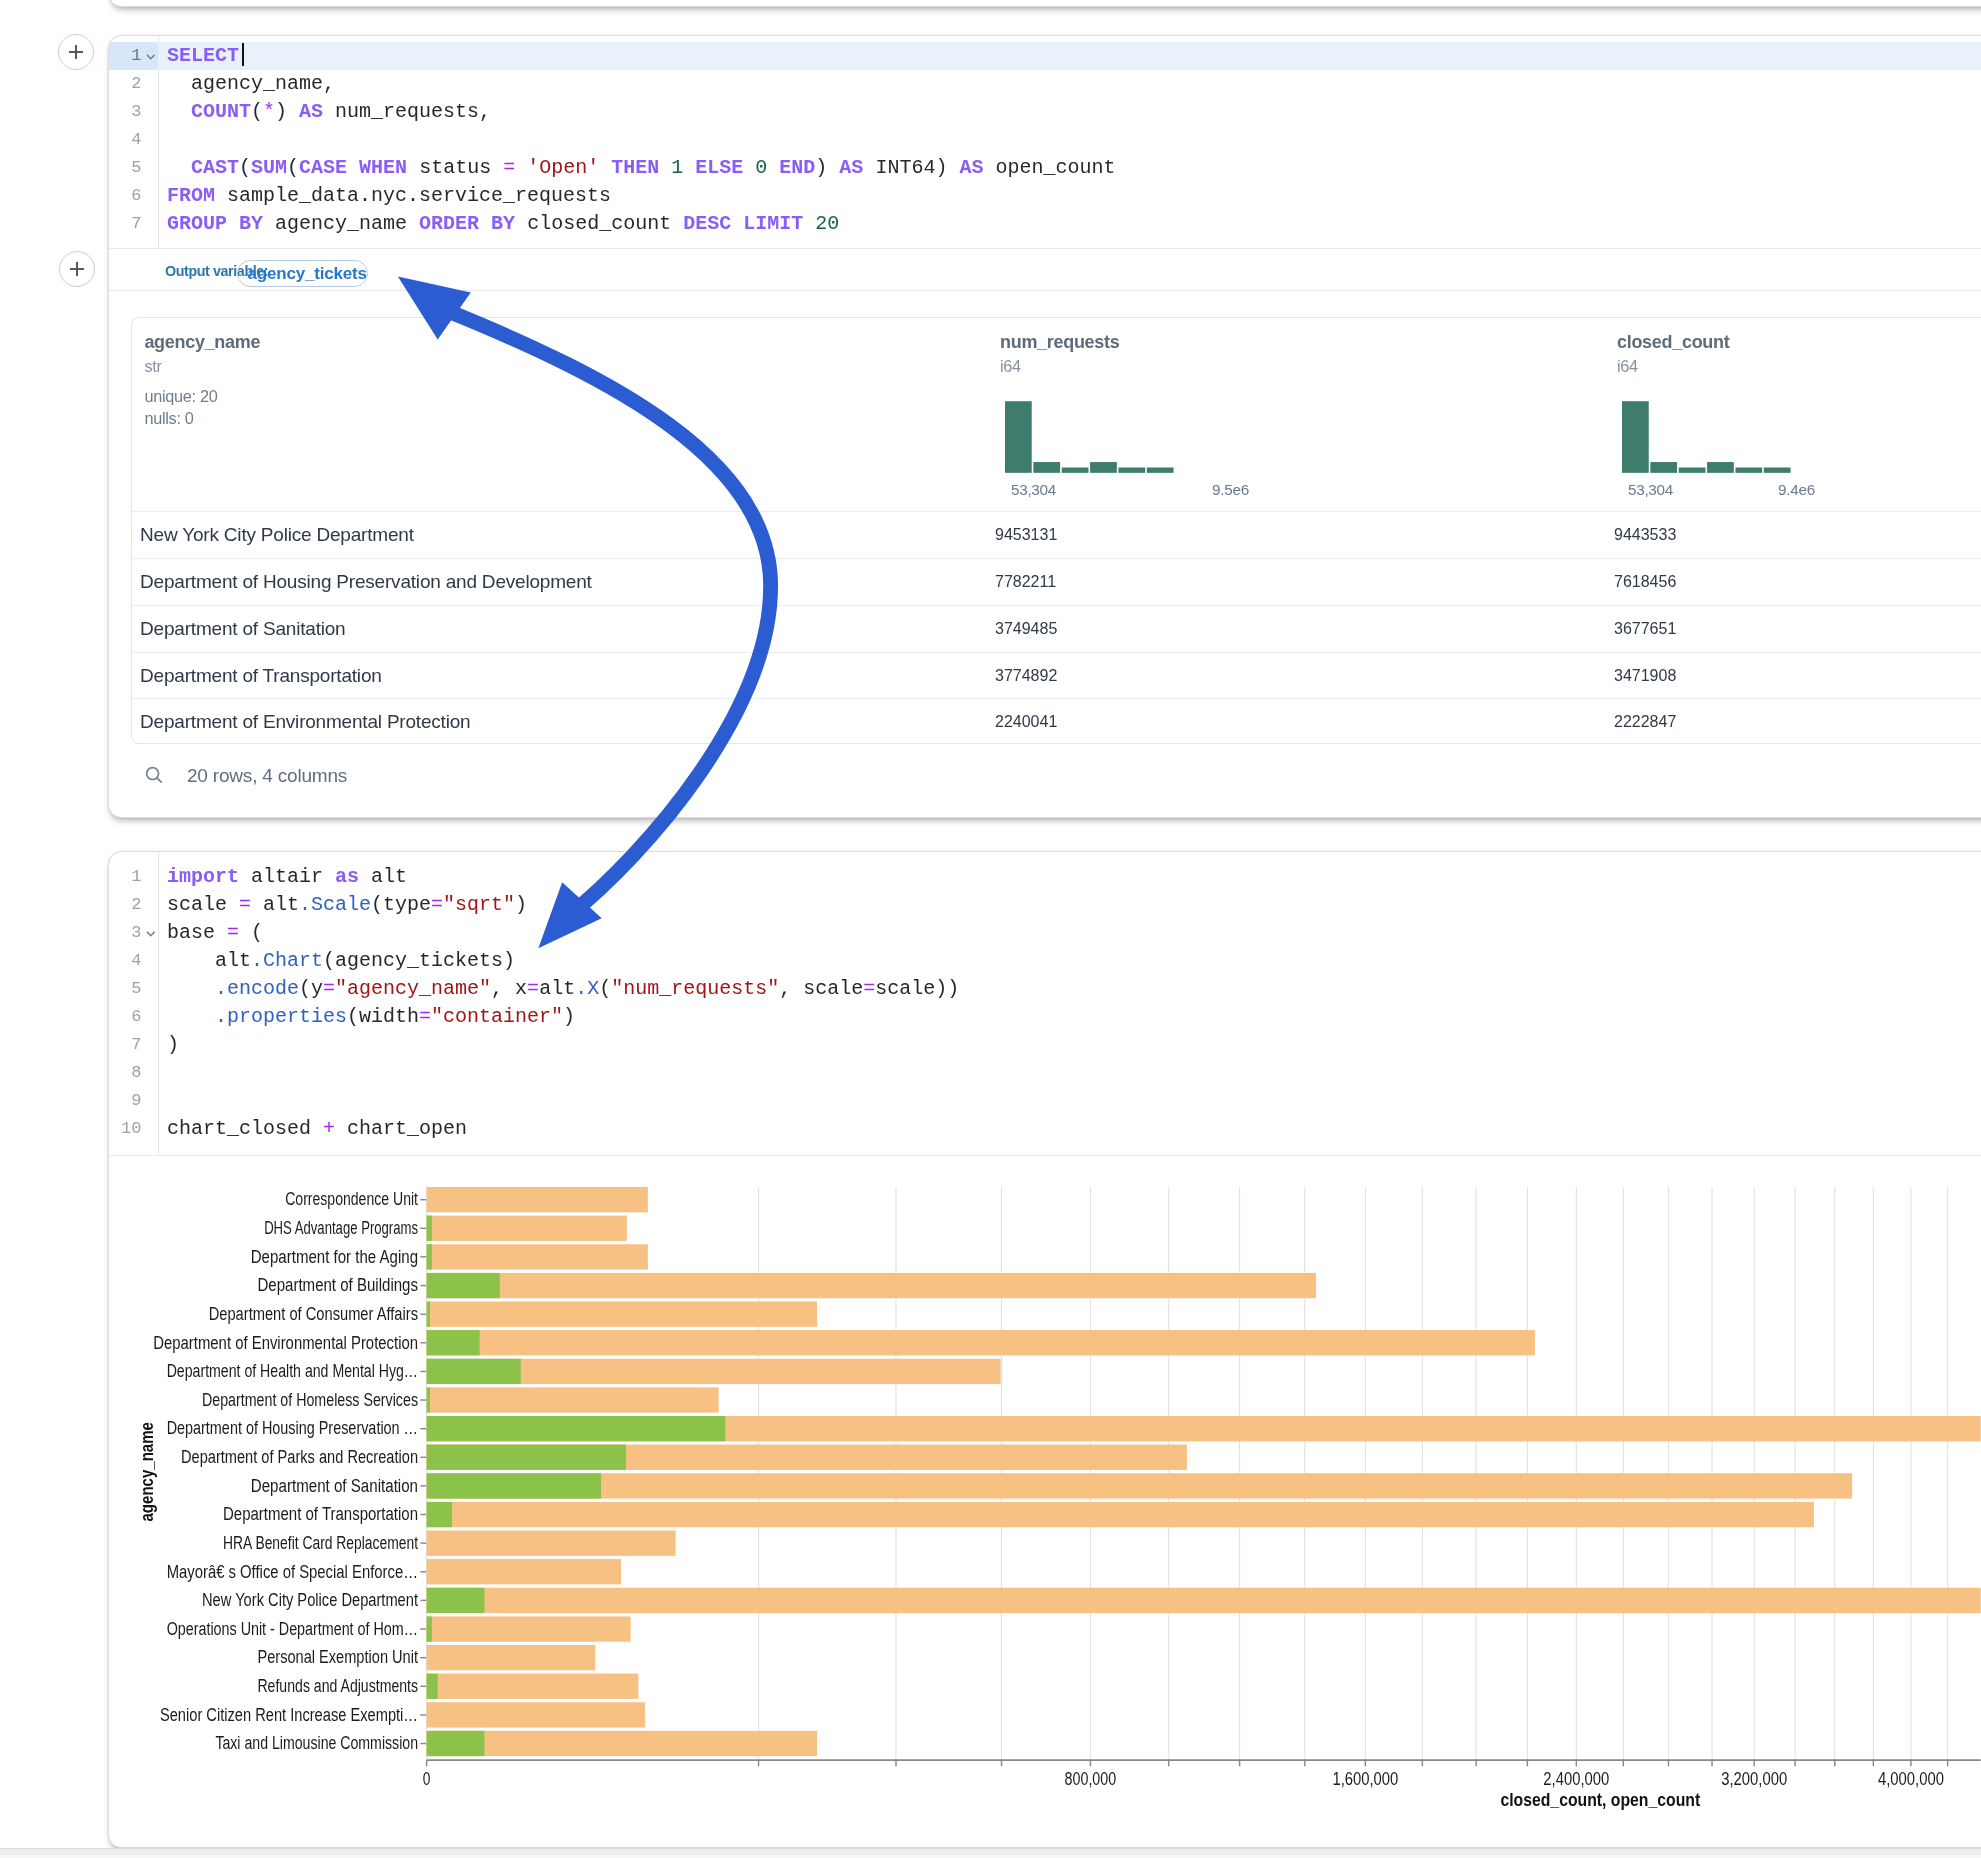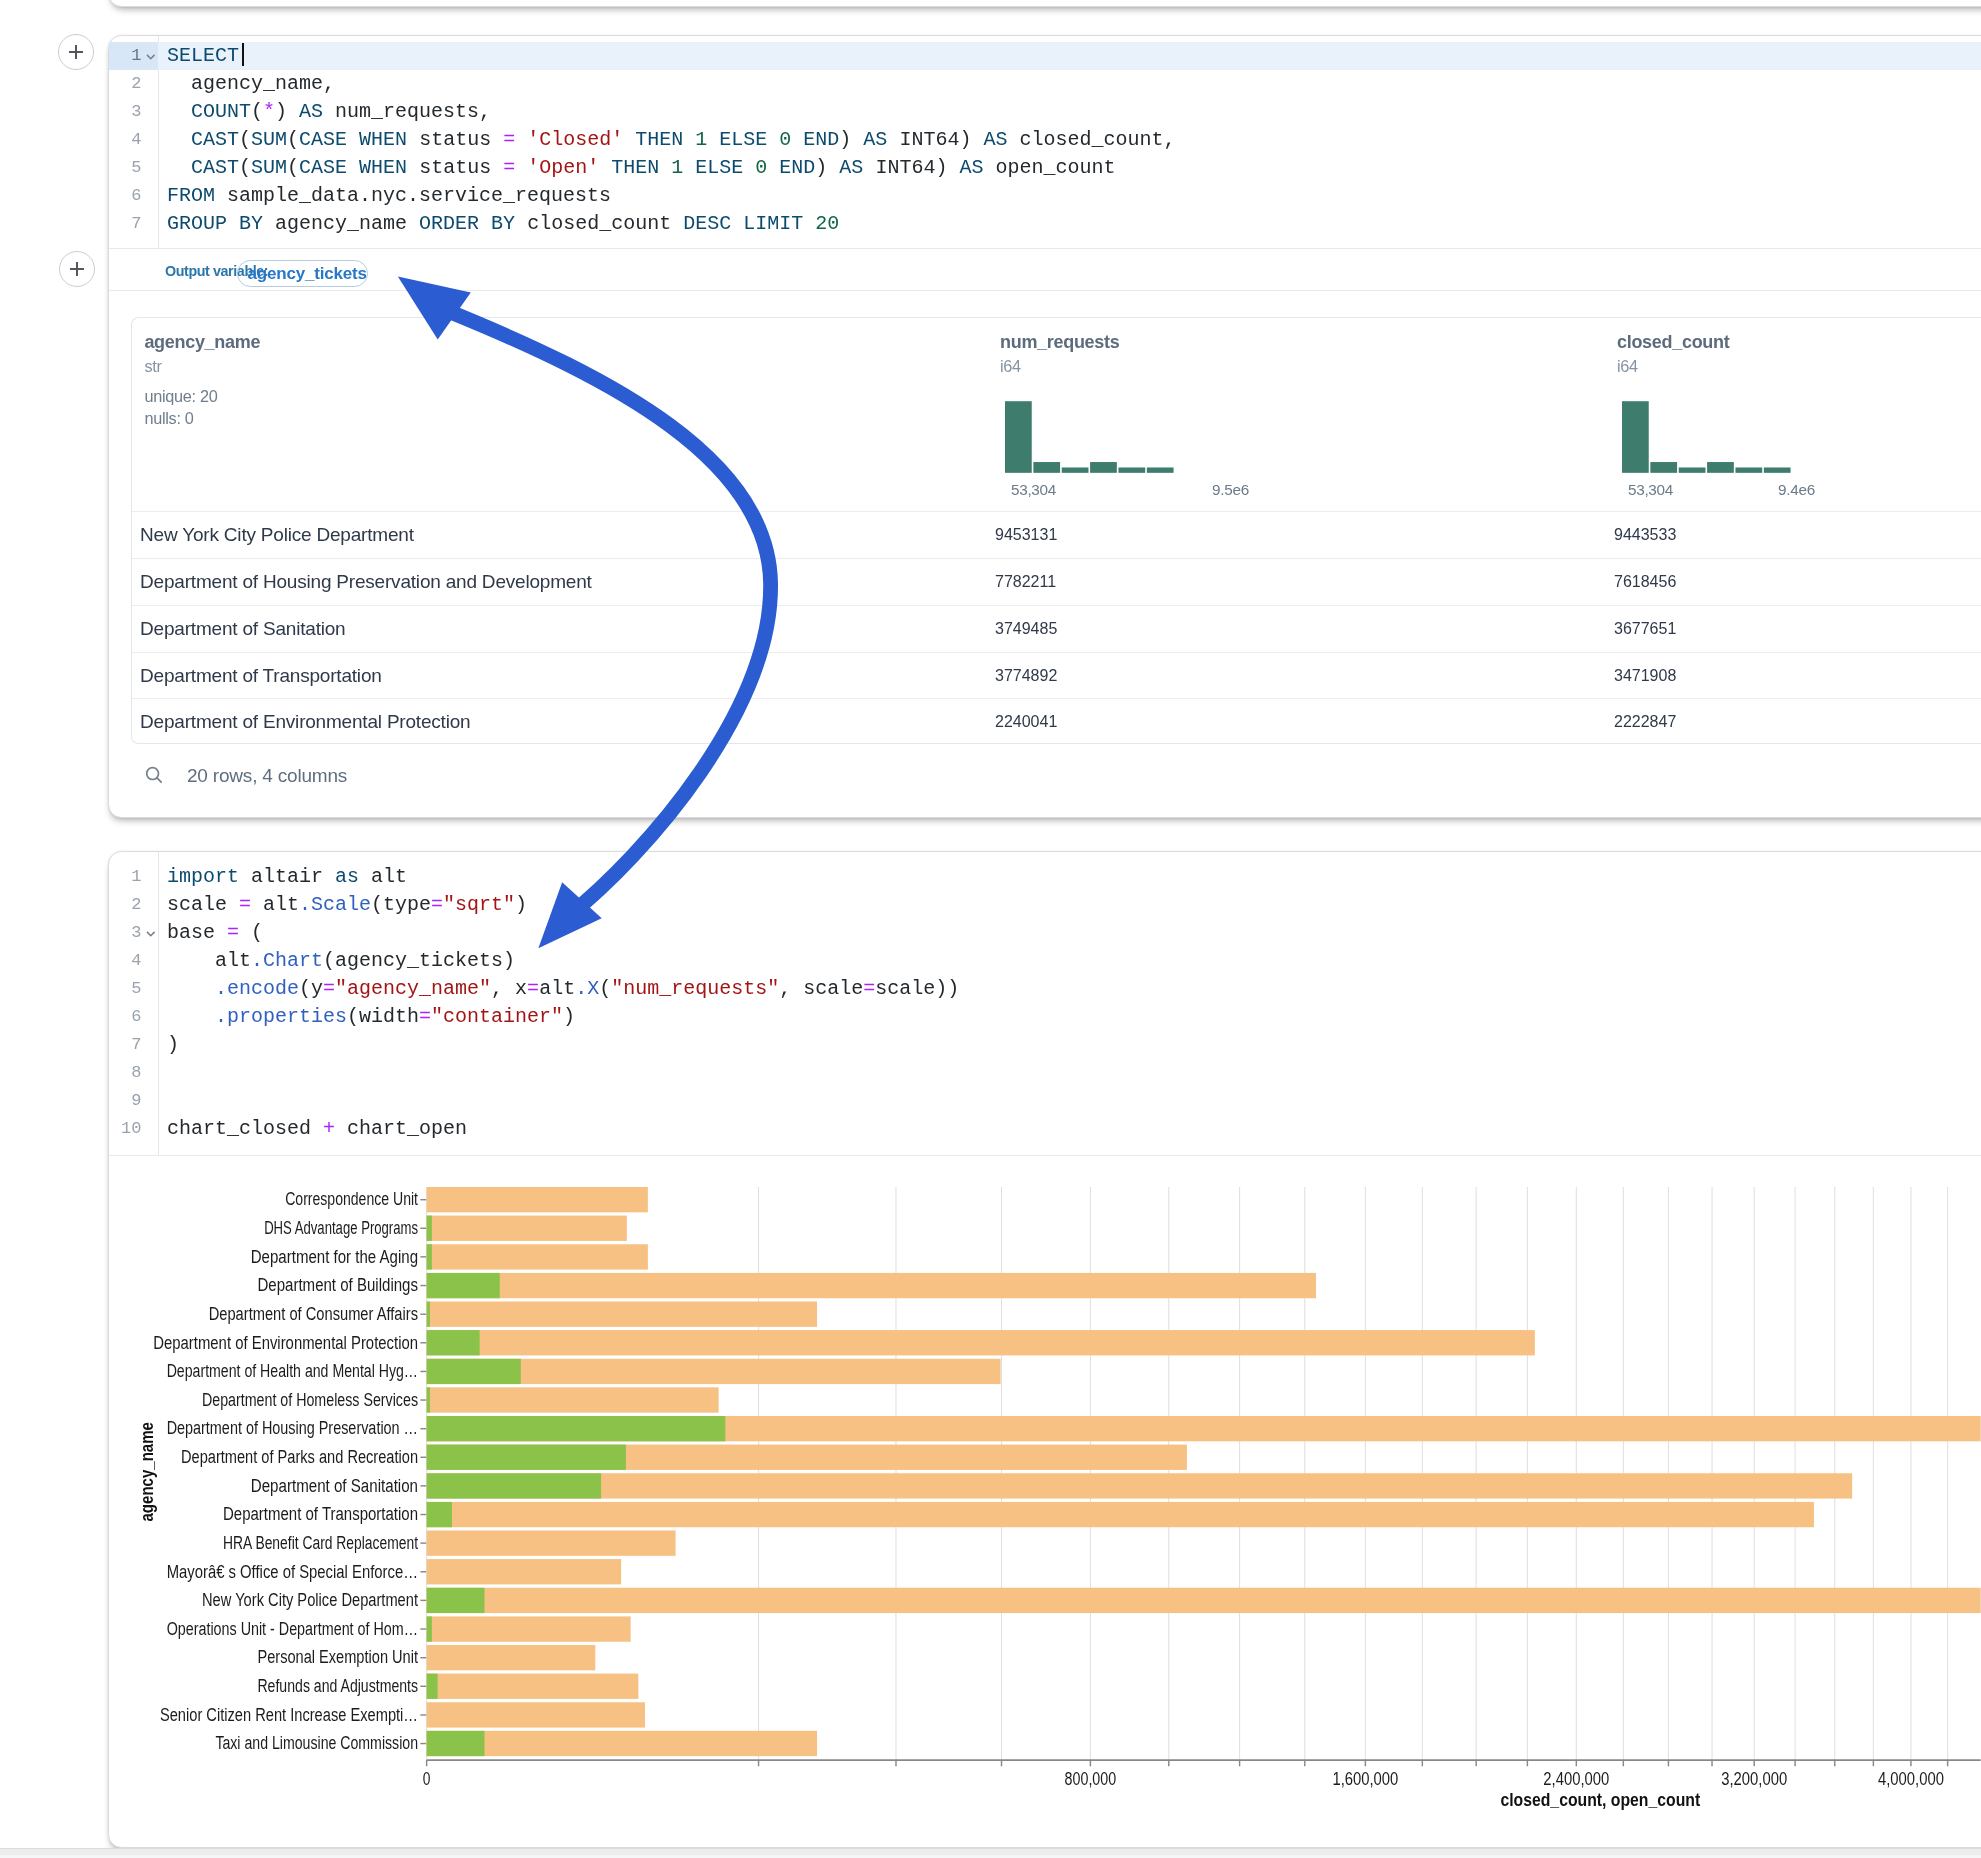--- a/index.html
+++ b/index.html
@@ -12,21 +12,21 @@
 .plus::after { left:16px; top:10px; width:1.6px; height:14.3px; }
 .cl { position:relative; height:28px; line-height:28px; white-space:pre;
   font-family:"Liberation Mono",monospace; font-size:20px; color:#24292e; }
 .cl .no { position:absolute; left:0; top:0; width:32.5px; text-align:right;
   font-size:17px; color:#9aa3ad; }
 .cl .tx { position:absolute; left:58px; top:0; }
 .cl.act { background:#e9f1fb; }
 .cl.act::before { content:''; position:absolute; left:0; top:0; bottom:0; width:49px; background:#d8e7f8; }
 .cl.act .no { color:#6d7680; z-index:1; }
 .chv { position:absolute; left:36px; top:10.5px; z-index:1; }
-b.k { color:#0c4a6e; font-weight:normal; }
+b.k { color:#8b5cf6; font-weight:bold; }
 i.s { color:#a31515; font-style:normal; }
 i.n { color:#116644; font-style:normal; }
 i.o { color:#aa22ff; font-style:normal; }
 i.m { color:#3060c0; font-style:normal; }
 i.cur { display:inline-block; width:1.9px; height:23px; background:#111; vertical-align:-4.8px; margin-left:-8.6px; }
 .gutline { position:absolute; left:49px; width:1px; background:#e3e6ea; }
 .codesep { position:absolute; left:0; right:0; height:1px; background:#e8eaec; }
 .ovlabel { position:absolute; left:16px; font-size:14.3px; font-weight:bold; letter-spacing:-0.4px; color:#2a78ab; }
 .pill { position:absolute; left:128px; width:131px; height:27px; border:1.4px solid #b5cce0; border-radius:13.4px; overflow:hidden; font-size:17px; font-weight:bold; letter-spacing:-0.2px; color:#2878c8; line-height:25px; padding-left:9.6px; }
 .tbox { position:absolute; left:22px; top:281px; width:1902px; height:427px;
@@ -49,21 +49,21 @@
 <div class="plus" style="left:59px; top:251px;"></div>
 
 <div class="cell" style="top:35px; height:783px;">
   <div class="gutline" style="top:0; height:212px;"></div>
   <div style="position:relative; padding-top:6.2px;">
 <div class="cl act"><span class="no">1</span><svg class="chv" width="11.5" height="7.6" viewBox="0 0 12 8">
           <path d="M2 2 L6 6 L10 2" fill="none" stroke="#777e87" stroke-width="1.6"></path>
         </svg><span class="tx"><b class="k">SELECT</b> <i class="cur"></i></span></div>
 <div class="cl"><span class="no">2</span><span class="tx">  agency_name,</span></div>
 <div class="cl"><span class="no">3</span><span class="tx">  <b class="k">COUNT</b>(<i class="o">*</i>) <b class="k">AS</b> num_requests,</span></div>
-<div class="cl"><span class="no">4</span><span class="tx">  <b class="k">CAST</b>(<b class="k">SUM</b>(<b class="k">CASE</b> <b class="k">WHEN</b> status <i class="o">=</i> <i class="s">'Closed'</i> <b class="k">THEN</b> <i class="n">1</i> <b class="k">ELSE</b> <i class="n">0</i> <b class="k">END</b>) <b class="k">AS</b> INT64) <b class="k">AS</b> closed_count,</span></div>
+<div class="cl"><span class="no">4</span></div>
 <div class="cl"><span class="no">5</span><span class="tx">  <b class="k">CAST</b>(<b class="k">SUM</b>(<b class="k">CASE</b> <b class="k">WHEN</b> status <i class="o">=</i> <i class="s">'Open'</i> <b class="k">THEN</b> <i class="n">1</i> <b class="k">ELSE</b> <i class="n">0</i> <b class="k">END</b>) <b class="k">AS</b> INT64) <b class="k">AS</b> open_count</span></div>
 <div class="cl"><span class="no">6</span><span class="tx"><b class="k">FROM</b> sample_data.nyc.service_requests</span></div>
 <div class="cl"><span class="no">7</span><span class="tx"><b class="k">GROUP</b> <b class="k">BY</b> agency_name <b class="k">ORDER</b> <b class="k">BY</b> closed_count <b class="k">DESC</b> <b class="k">LIMIT</b> <i class="n">20</i></span></div>
   </div>
   <div class="codesep" style="top:212px;"></div>
   <div class="ovlabel" style="top:227px;margin-left:40px;">Output variable:</div>
   <div class="pill" style="top:224px;">agency_tickets</div>
   <div class="codesep" style="top:254px;"></div>
 
 <div class="tbox">

